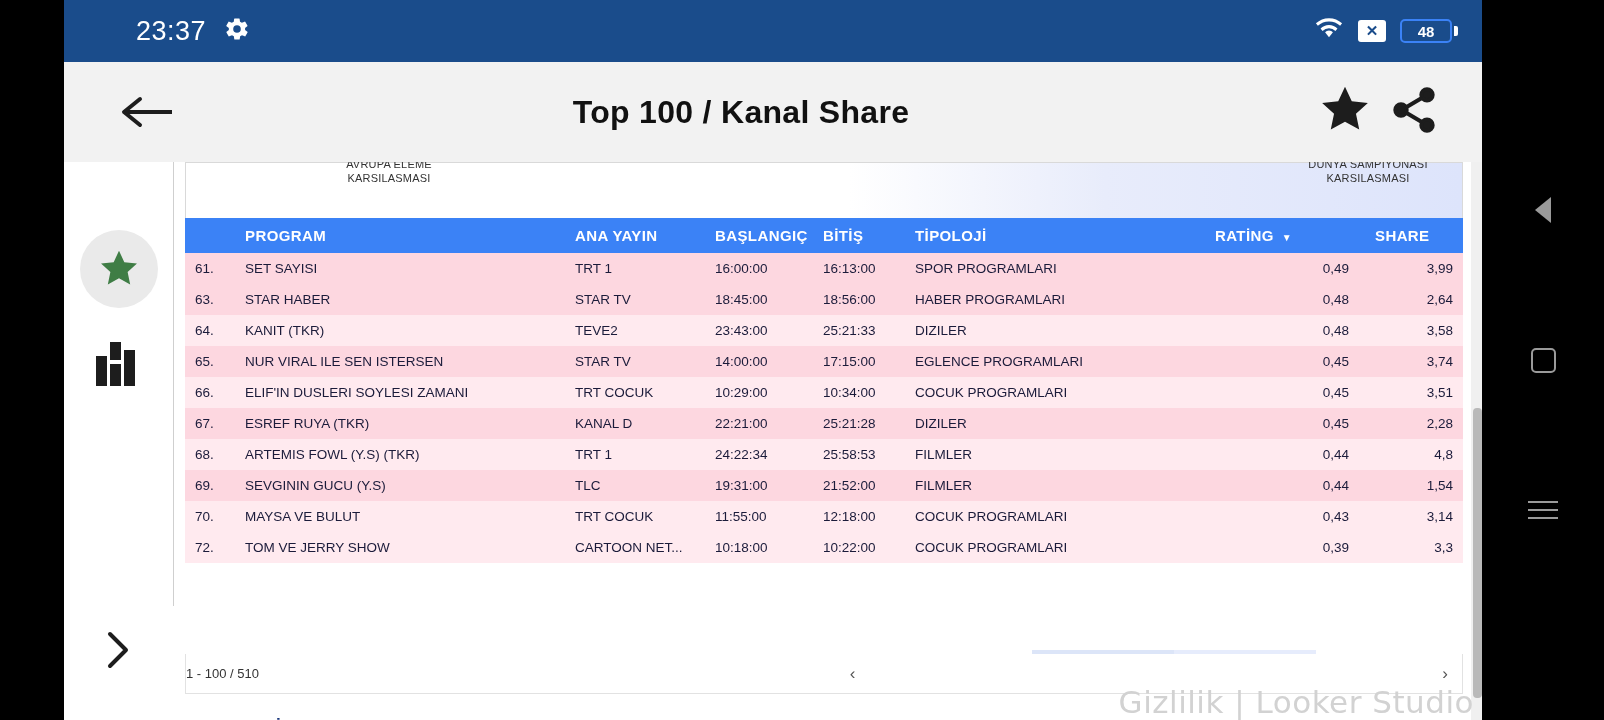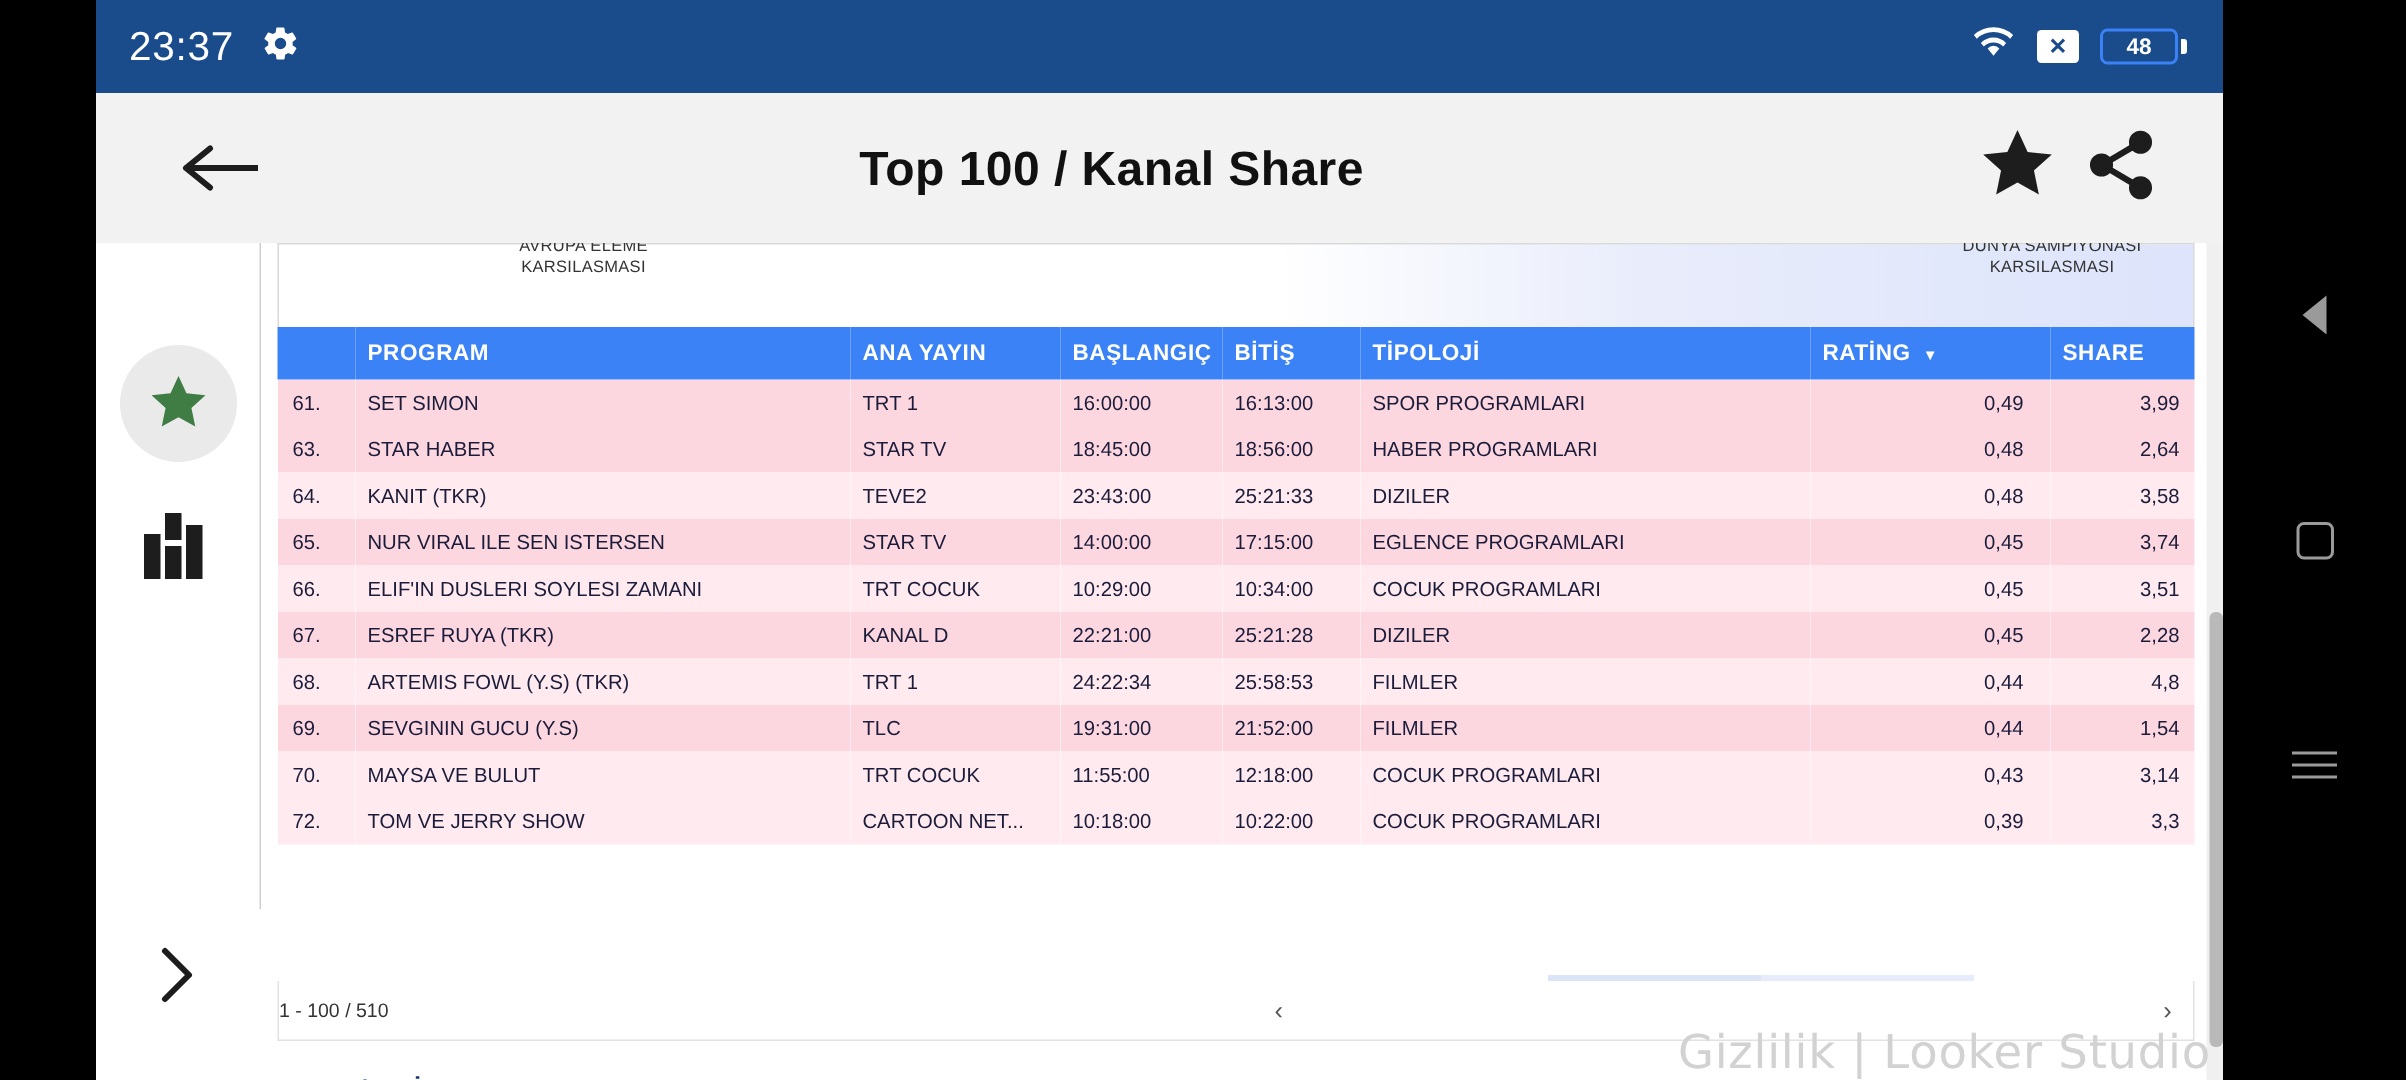--- a/index.html
+++ b/index.html
@@ -39,21 +39,21 @@
   .nav-menu-lines { width: 30px; display: flex; flex-direction: column; gap: 6px; }
   .nav-menu-lines i { display:block; height: 2px; background: #9a9a9a; }
 
   
   .statusbar {
     position: absolute; left: 64px; top: 0; width: 1418px; height: 62px;
     background: #1a4c8b;
     display: flex; align-items: center;
   }
   .sb-time {
-    color: #fff; font-size: 27px; margin-left: 22px; letter-spacing: 0.5px;
+    color: #fff; font-size: 27px; margin-left: 72px; letter-spacing: 0.5px;
   }
   .sb-gear {
     margin-left: 18px; color: #fff; font-size: 24px; line-height: 1;
   }
   .sb-right {
     margin-left: auto; margin-right: 24px; display: flex; align-items: center; gap: 14px;
   }
   .wifi-icon { color: #fff; font-size: 24px; }
   .x-box {
     width: 28px; height: 22px; background: #fff; border-radius: 3px;
@@ -297,21 +297,21 @@
             <th class="c-bas">BAŞLANGIÇ</th>
             <th class="c-bit">BİTİŞ</th>
             <th class="c-tip">TİPOLOJİ</th>
             <th class="c-rat"><span>RATİNG</span><span class="sort-caret">▼</span></th>
             <th class="c-sha">SHARE</th>
           </tr>
         </thead>
         <tbody>
             <tr class="odd">
               <td class="c-rank">61.</td>
-              <td class="c-prog">SET SIMON</td>
+              <td class="c-prog">SET SAYISI</td>
               <td class="c-ana">TRT 1</td>
               <td class="c-bas">16:00:00</td>
               <td class="c-bit">16:13:00</td>
               <td class="c-tip">SPOR PROGRAMLARI</td>
               <td class="c-rat">0,49</td>
               <td class="c-sha">3,99</td>
             </tr>
             <tr class="odd">
               <td class="c-rank">63.</td>
               <td class="c-prog">STAR HABER</td>

